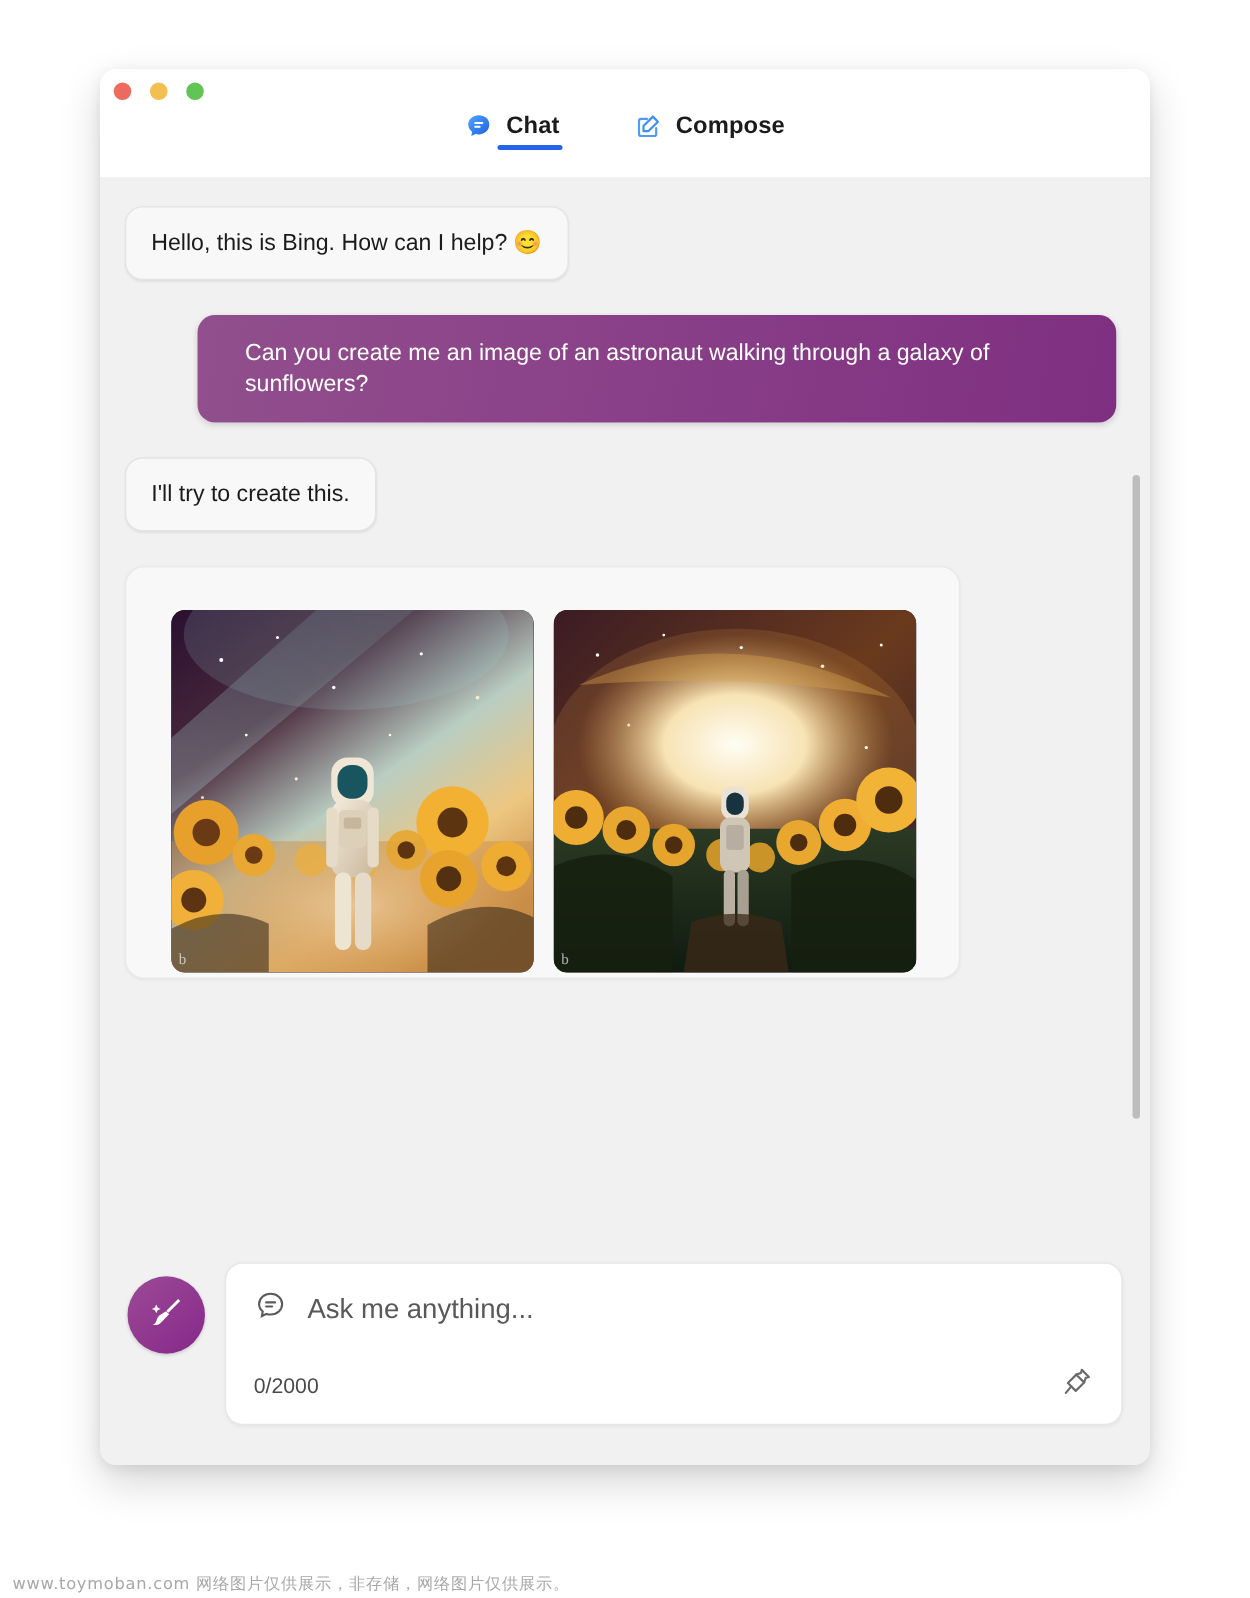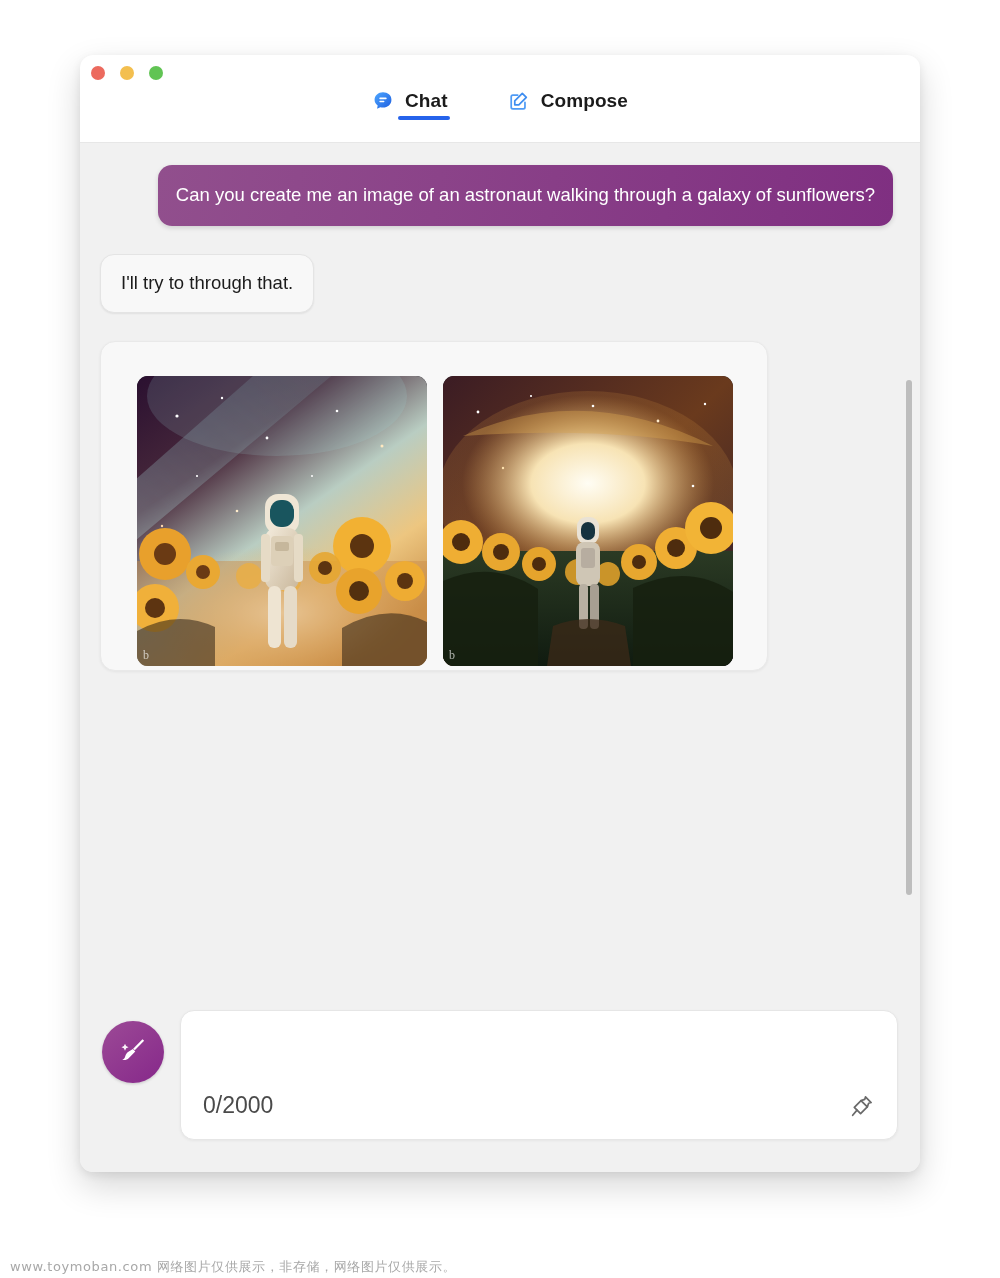--- a/index.html
+++ b/index.html
@@ -12,21 +12,21 @@
 
   
   .window {
     position: absolute;
     left: 80px; top: 55px;
     width: 840px; height: 1117px;
     background: #f1f1f1;
     border-radius: 13px;
     box-shadow: 0 14px 34px rgba(0,0,0,0.16), 0 3px 10px rgba(0,0,0,0.08);
     overflow: hidden;
-    display: flex; flex-direction: column; text-align: center;
+    display: flex; flex-direction: column;
   }
 
   
   .titlebar {
     height: 88px;
     background: #ffffff;
     position: relative;
     flex: 0 0 auto;
     border-bottom: 1px solid #e7e7e7;
   }
@@ -79,21 +79,21 @@
     box-shadow: 0 1px 2px rgba(0,0,0,0.07);
     margin-bottom: 28px;
   }
   .bubble.user {
     background: linear-gradient(100deg, #914f8d 0%, #8b4389 38%, #7f2f81 100%);
     color: #ffffff;
     margin-left: auto;
     margin-right: 1px;
     max-width: 735px;
     width: 735px;
-    padding: 18px 12px;
+    padding: 18px 38px;
     box-shadow: 0 2px 5px rgba(0,0,0,0.14);
     margin-bottom: 28px;
   }
 
   
   .images-card {
     background: #f8f8f8;
     border: 1px solid #e9e9e9;
     border-radius: 15px;
     box-shadow: 0 1px 3px rgba(0,0,0,0.06);
@@ -154,21 +154,21 @@
     border-radius: 14px;
     height: 130px;
     padding: 20px 22px 14px 22px;
     position: relative;
     box-shadow: 0 1px 3px rgba(0,0,0,0.05);
   }
   .input-row { display: flex; align-items: center; gap: 16px; }
   .placeholder { font-size: 22px; color: #585858; }
   .counter {
     position: absolute; left: 22px; bottom: 20px;
-    font-size: 23px; color: #4a4a4a;
+    font-size: 17px; color: #4a4a4a;
   }
   .pin {
     position: absolute; right: 22px; bottom: 16px;
     cursor: pointer;
   }
 
   
   .watermark {
     position: absolute;
     left: 10px; top: 1258px;
@@ -221,24 +221,25 @@
         <span class="tab-label">Compose</span>
 
       </div>
 
     </div>
   </div>
 
   <div class="convo-wrap">
     <div class="convo">
 
+      <div class="bubble bot">Hello, this is Bing. How can I help? 😊</div>
 
       <div class="bubble user">Can you create me an image of an astronaut walking through a galaxy of sunflowers?</div>
 
-      <div class="bubble bot">I'll try to through that.</div>
+      <div class="bubble bot">I'll try to create this.</div>
 
       <div class="images-card">
         <div class="grid">
 
           <div class="thumb">
             <svg viewBox="0 0 290 290" preserveAspectRatio="none">
               <defs>
                 <linearGradient id="i1sky" x1="0" y1="0" x2=".7" y2="1">
                   <stop offset="0%" stop-color="#2a1030"></stop>
                   <stop offset="32%" stop-color="#4a2a3c"></stop>
@@ -390,20 +391,29 @@
           <g fill="#ffffff">
             <path d="M19.6 3.3l1.3 1.3-7.5 7.6-1.3-1.3z"></path>
             <path d="M11.9 11.2l1.9 1.9-5.1 5.3c-1.5 1.6-3.6 2-5.3 1.4 1.4-.5 2-1.4 2.4-2.8.3-1.3.9-2.3 1.9-3.3z"></path>
             <path d="M5.6 6.9l.9 1.9 1.9.9-1.9.9-.9 1.9-.9-1.9-1.9-.9 1.9-.9z" opacity=".95"></path>
           </g>
         </svg>
       </span>
     </div>
 
     <div class="input-box">
+      <div class="input-row">
+        <span>
+          <svg viewBox="0 0 24 24" width="27" height="27" fill="none" stroke="#5a5a5a" stroke-width="1.5">
+            <path d="M12 3.6c-4.6 0-8.2 3.2-8.2 7.3 0 2.1 1 4 2.6 5.3l-.6 3.3 3.2-1.6c1 .3 2 .4 3 .4 4.6 0 8.2-3.2 8.2-7.4S16.6 3.6 12 3.6z"></path>
+            <path d="M8.8 9.7h6.4M8.8 12.6h4.3" stroke-linecap="round"></path>
+          </svg>
+        </span>
+        <span class="placeholder">Ask me anything...</span>
+      </div>
       <div class="counter">0/2000</div>
       <span class="pin">
         <svg viewBox="0 0 24 24" width="26" height="26" fill="none" stroke="#6a6a6a" stroke-width="1.6" stroke-linecap="round" stroke-linejoin="round">
           <path d="M15.2 3.6l5.2 5.2-2.3.7-1.2 3.4-5.8-5.8 3.4-1.2z"></path>
           <path d="M11.1 7.1L4.9 13.3l5.8 5.8 6.2-6.2"></path>
           <path d="M7.4 15.8L3.4 20.6"></path>
         </svg>
       </span>
     </div>
 

